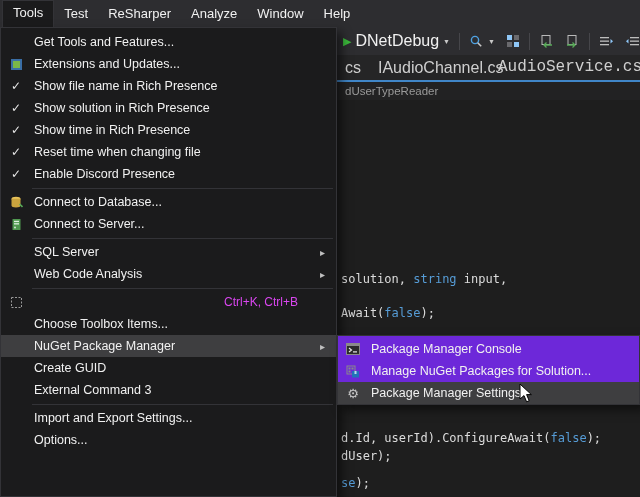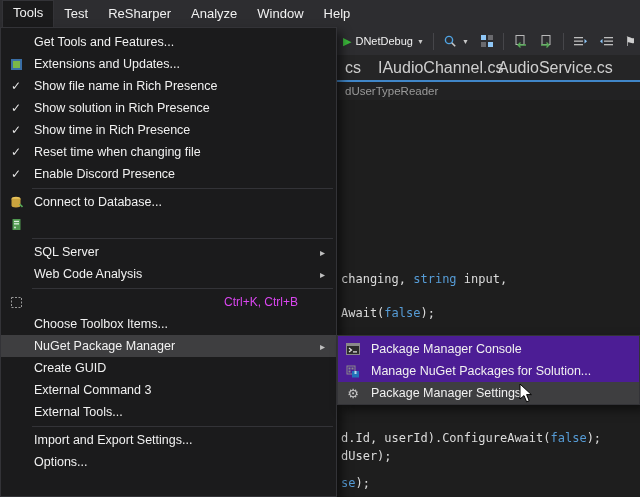--- a/index.html
+++ b/index.html
@@ -10,21 +10,21 @@
   
   .menubar { position:absolute; top:0; left:0; right:0; height:27px; background:#2d2d30; display:flex; align-items:stretch; padding-left:2px; z-index:5; }
   .mb-item { color:#f1f1f1; font-size:13px; line-height:27px; padding:0 10px; cursor:default; }
   .mb-item.open { background:#1b1b1c; border:1px solid #333337; border-bottom:none; line-height:24px; }
 
   
   .toolbar { position:absolute; top:27px; left:0; right:0; height:28px; background:#2d2d30; }
   .tb-content { position:absolute; left:341px; top:0; height:28px; display:flex; align-items:center; gap:7px; }
   .tb-sep { width:1px; height:17px; background:#46464a; }
   .play { color:#3cb93c; font-size:11px; line-height:1; }
-  .tb-label { color:#f1f1f1; font-size:11px; }
+  .tb-label { color:#f1f1f1; font-size:16px; }
   .tb-caret { color:#c8c8c8; font-size:7px; line-height:1; }
   .tb-btn { display:flex; align-items:center; gap:4px; padding:2px 2px; }
   .flag-glyph { color:#cfcfcf; font-size:13px; line-height:1; }
 
   
   .tabbar { position:absolute; top:55px; left:0; right:0; height:27px; background:#252526; border-bottom:2px solid #4086c8; }
   .tab { position:absolute; top:0; height:25px; line-height:25px; font-size:16px; color:#cfcfcf; text-align:center; white-space:nowrap; }
 
   
   .navbar { position:absolute; top:82px; left:337px; right:0; height:18px; background:#222223; color:#9a9a9a; font-size:11.5px; line-height:18px; padding-left:8px; }
@@ -36,21 +36,21 @@
   .menu-popup { position:absolute; top:27px; left:0; width:337px; height:470px; background:#1b1b1c; border:1px solid #333337; box-shadow:5px 5px 9px rgba(0,0,0,0.5); padding-top:3px; z-index:10; overflow:hidden; }
   .mi { height:22px; display:flex; align-items:center; position:relative; color:#f1f1f1; font-size:12.5px; cursor:default; }
   .mi.hl { background:#3e3e40; }
   .gutter { flex:0 0 30px; display:flex; justify-content:center; align-items:center; font-size:12px; color:#e8e8e8; }
   .lbl { padding-left:3px; white-space:nowrap; }
   .shortcut { margin-left:auto; padding-right:38px; font-size:12px; color:#d946ef; }
   .arrow { position:absolute; right:11px; top:50%; transform:translateY(-50%); font-size:10px; color:#c0c0c0; }
   .msep { height:1px; background:#333337; margin:2.5px 3px 2.5px 31px; }
 
   
-  .submenu-popup { position:absolute; top:335px; left:337px; width:303px; height:70px; background:#4c1d95; border:1px solid #333337; box-shadow:5px 5px 9px rgba(0,0,0,0.5); padding-top:2px; z-index:11; overflow:hidden; }
+  .submenu-popup { position:absolute; top:335px; left:337px; width:303px; height:70px; background:#6d28d9; border:1px solid #333337; box-shadow:5px 5px 9px rgba(0,0,0,0.5); padding-top:2px; z-index:11; overflow:hidden; }
   .gear-glyph { font-size:13px; color:#c6c6c6; line-height:1; }
 
   .cursor { position:absolute; left:519px; top:383px; z-index:50; }
 </style>
 </head>
 <body>
 
 <div class="screen">
 
   <div class="menubar">
@@ -118,29 +118,29 @@
       <div class="tb-btn">
         <span class="flag-glyph">⚑</span>
       </div>
 
     </div>
   </div>
 
   <div class="tabbar">
     <div class="tab" style="left:337px;width:32px;">cs</div>
     <div class="tab" style="left:378px;width:102px;">IAudioChannel.cs</div>
-    <div class="tab" style="left:498px;width:98px;">AudioService.cs</div>
+    <div class="tab" style="left:498px;width:98px;font-family:Liberation Mono, monospace;">AudioService.cs</div>
   </div>
 
   <div class="navbar">
     <span>dUserTypeReader</span>
   </div>
 
   <div class="editor">
-    <div class="code-line" style="left:4px;top:172px;"><span>changing, </span><span class="kw">string</span><span> input,</span></div>
+    <div class="code-line" style="left:4px;top:172px;"><span>solution, </span><span class="kw">string</span><span> input,</span></div>
     <div class="code-line" style="left:4px;top:206px;"><span>Await(</span><span class="kw">false</span><span>);</span></div>
     <div class="code-line" style="left:4px;top:331px;"><span>d.Id, userId).ConfigureAwait(</span><span class="kw">false</span><span>);</span></div>
     <div class="code-line" style="left:4px;top:349px;"><span>dUser);</span></div>
     <div class="code-line" style="left:4px;top:376px;"><span class="kw">se</span><span>);</span></div>
   </div>
 
   <div class="menu-popup">
 
     <div class="mi">
       <span class="gutter"></span>
@@ -192,20 +192,21 @@
     </div>
     <div class="mi">
       <span class="gutter">
         <svg width="13" height="13" viewBox="0 0 13 13">
           <rect x="2.5" y="1" width="8" height="11" rx="0.5" fill="#4f984f"></rect>
           <rect x="4" y="2.8" width="5" height="1.3" fill="#dff0df"></rect>
           <rect x="4" y="5.2" width="5" height="1.3" fill="#dff0df"></rect>
           <circle cx="5" cy="9.5" r="0.9" fill="#dff0df"></circle>
         </svg>
       </span>
+      <span class="lbl">Connect to Server...</span>
     </div>
 
     <div class="msep"></div>
 
     <div class="mi">
       <span class="gutter"></span>
       <span class="lbl">SQL Server</span>
       <span class="arrow">▸</span>
     </div>
     <div class="mi">
@@ -235,24 +236,20 @@
       <span class="arrow">▸</span>
     </div>
 
     <div class="mi">
       <span class="gutter"></span>
       <span class="lbl">Create GUID</span>
     </div>
     <div class="mi">
       <span class="gutter"></span>
       <span class="lbl">External Command 3</span>
-    </div>
-    <div class="mi">
-      <span class="gutter"></span>
-      <span class="lbl">External Tools...</span>
     </div>
 
     <div class="msep"></div>
 
     <div class="mi">
       <span class="gutter"></span>
       <span class="lbl">Import and Export Settings...</span>
     </div>
     <div class="mi">
       <span class="gutter"></span>

